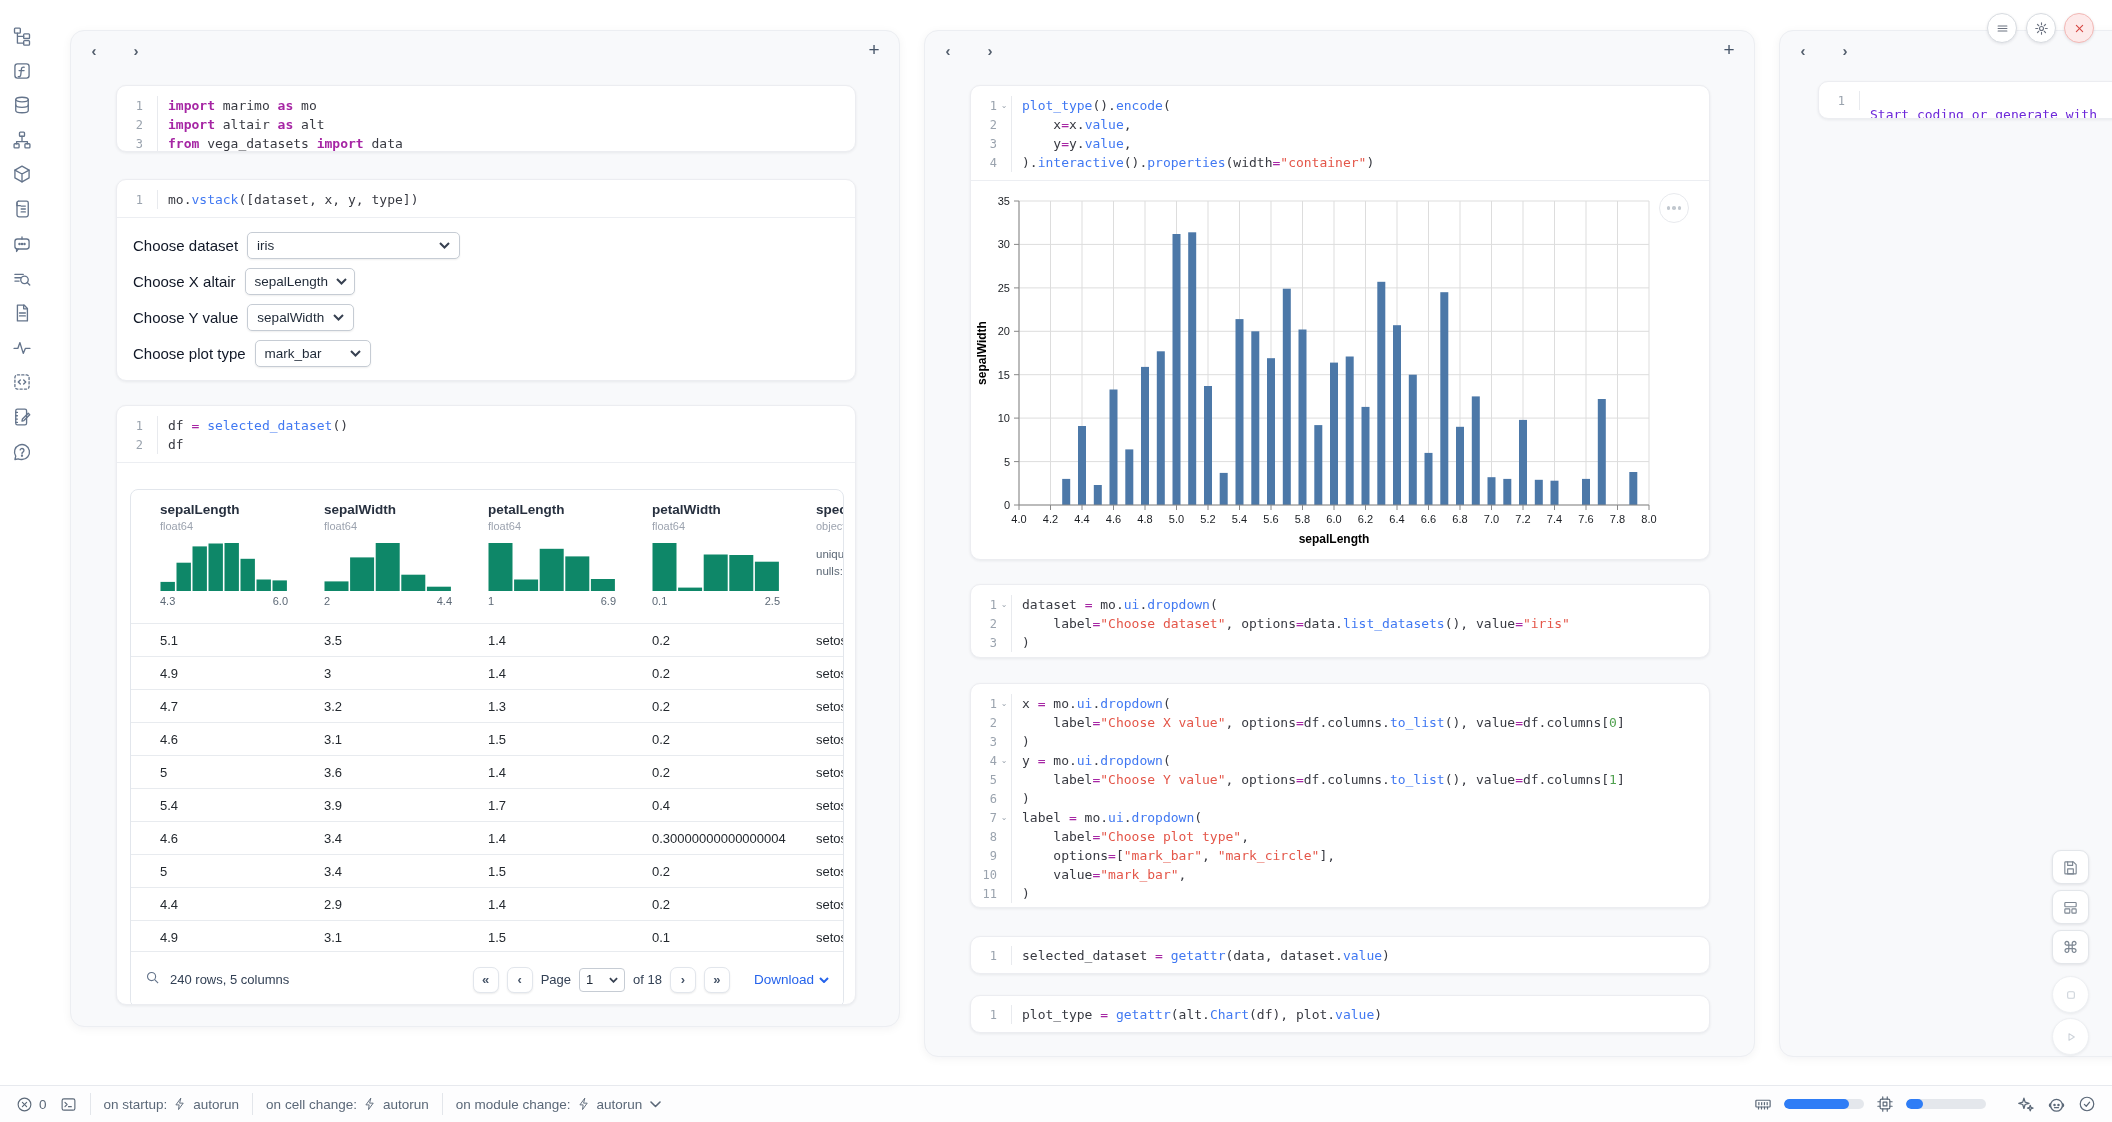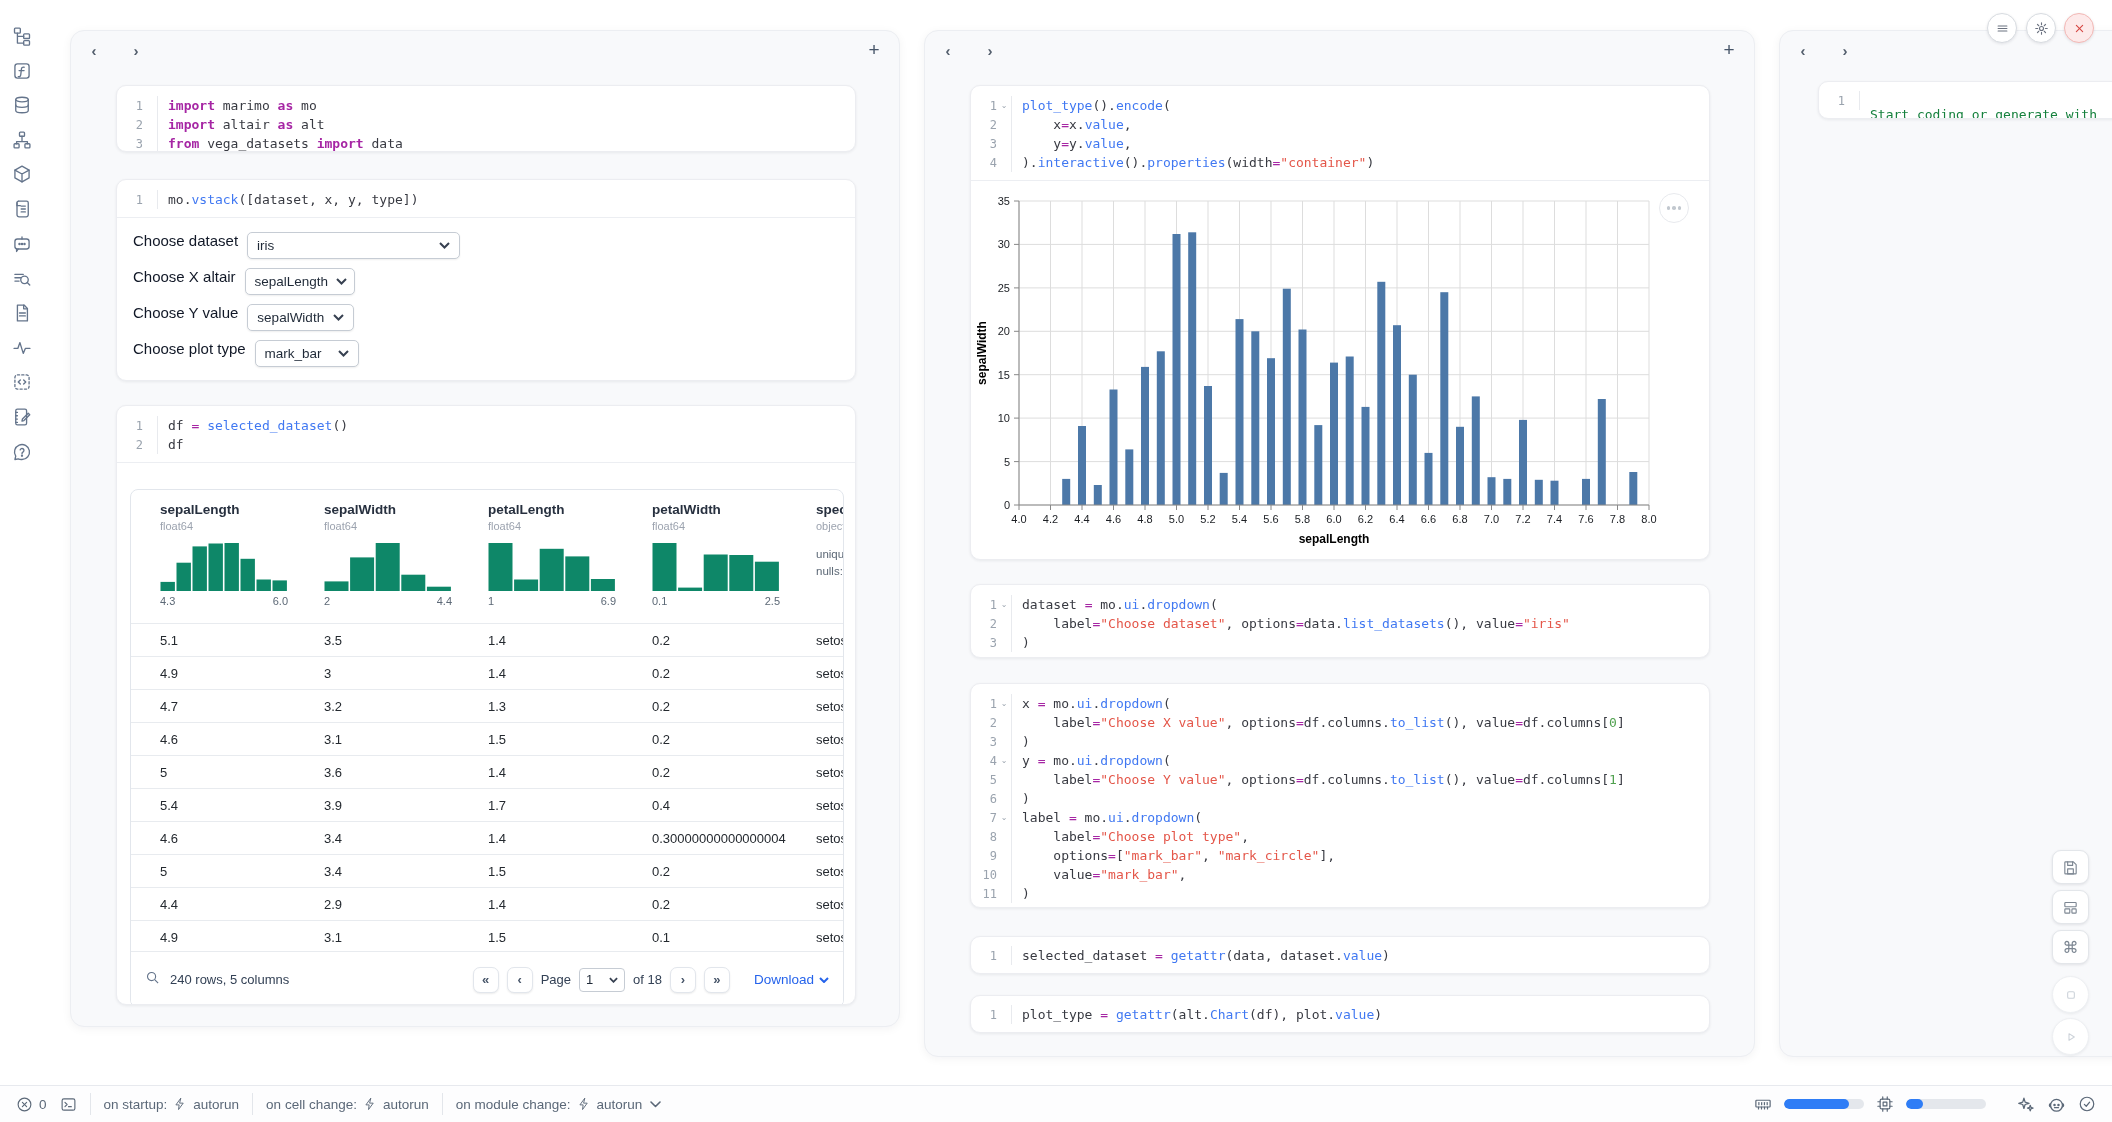--- a/index.html
+++ b/index.html
@@ -27,21 +27,21 @@
   .lc { font:13px "DejaVu Sans Mono", monospace; white-space:pre; color:#383a42; }
   .tk-kw { color:#a626a4; font-weight:bold; }
   .tk-fn { color:#4078f2; }
   .tk-str { color:#e45649; }
   .tk-op { color:#a626a4; }
   .tk-num { color:#50a14f; }
   .tk-pl { color:#383a42; }
   .divider { height:1px; background:#eceef2; }
   
   .out { position:relative; }
-  .ctl-row { display:flex; align-items:flex-start; gap:9px; padding-left:16px; margin-top:9px; height:27px; }
+  .ctl-row { display:flex; align-items:center; gap:9px; padding-left:16px; margin-top:9px; height:27px; }
   .ctl-row:first-child { margin-top:14px; }
   .ctl-label { font-size:15px; color:#111827; }
   .select { height:27px; background:#fff; border:1px solid #c6ccd4; border-radius:5px; box-shadow:0 1px 2px rgba(0,0,0,.07); display:flex; align-items:center; justify-content:space-between; padding:0 9px; font-size:13.5px; color:#1f2937; cursor:pointer; }
   .select svg { width:11px; height:7px; stroke:#374151; stroke-width:2; fill:none; flex:none; margin-left:8px; }
   
   .tblwrap { position:absolute; left:13px; top:26px; width:714px; height:519px; border:1px solid #e2e6ec; border-radius:8px; background:#fff; overflow:hidden; }
   .thead { display:grid; grid-template-columns:repeat(5,164px); padding:12px 0 10px 13px; height:133px; }
   .thcol { padding-left:16px; overflow:visible; white-space:nowrap; }
   .thname { font-size:13.5px; font-weight:bold; color:#27303f; }
   .thdtype { font-size:11px; color:#9ca3af; margin-top:3px; }
@@ -57,21 +57,21 @@
   .pager .plabel { font-size:13px; color:#334155; }
   .pselect { height:24px; min-width:46px; border:1px solid #c6ccd4; border-radius:4px; background:#fff; display:flex; align-items:center; justify-content:space-between; padding:0 6px; font-size:13px; color:#1f2937; cursor:pointer; }
   .pselect svg { width:9px; height:6px; stroke:#374151; stroke-width:2; fill:none; }
   .dl { display:flex; align-items:center; gap:5px; margin-left:14px; color:#2563eb; font-size:13.5px; cursor:pointer; }
   .dl svg { width:10px; height:6px; stroke:#2563eb; stroke-width:2; fill:none; }
   .search-ic svg { width:15px; height:15px; stroke:#64748b; stroke-width:1.8; fill:none; }
   
   .chart-menu { position:absolute; width:30px; height:30px; border:1px solid #e8eaee; border-radius:50%; background:#fff; display:flex; align-items:center; justify-content:center; gap:2px; cursor:pointer; }
   .chart-menu i { width:3.5px; height:3.5px; border-radius:50%; background:#c2c8cf; }
   
-  .ph-text { font:13px "DejaVu Sans Mono", monospace; color:#15803d; white-space:pre;margin-top:27px; }
+  .ph-text { font:13px "DejaVu Sans Mono", monospace; color:#6d28d9; white-space:pre;margin-top:27px; }
   .ph-text .gen { text-decoration:underline; }
   
   .float-circle { position:absolute; width:30px; height:30px; border-radius:50%; background:#fff; border:1px solid #d8dce1; box-shadow:0 1px 3px rgba(15,23,42,.1); display:flex; align-items:center; justify-content:center; cursor:pointer; color:#6b7280; }
   .float-circle svg { width:15px; height:15px; stroke:#6b7280; stroke-width:1.8; fill:none; stroke-linecap:round; }
   .float-circle.close { background:#fdeaea; border-color:#f3b8b5; color:#d64541; }
   .fab { position:absolute; left:2052px; width:37px; height:34px; background:#fff; border:1px solid #e3e6ea; border-radius:9px; box-shadow:0 1px 3px rgba(15,23,42,.1); display:flex; align-items:center; justify-content:center; cursor:pointer; color:#7c8692; font-size:16px; }
   .fab svg { width:17px; height:17px; stroke:#7c8692; stroke-width:1.6; fill:none; stroke-linecap:round; stroke-linejoin:round; }
   .fab-round { position:absolute; left:2052px; width:37px; height:37px; background:#fff; border:1px solid #eef0f3; border-radius:50%; box-shadow:0 1px 3px rgba(15,23,42,.07); display:flex; align-items:center; justify-content:center; cursor:pointer; }
   .fab-round svg { width:16px; height:16px; stroke:#ccd2d9; stroke-width:1.6; fill:none; stroke-linejoin:round; }
   
@@ -245,21 +245,21 @@
             <span class="ctl-label">Choose Y value</span>
             <div class="select" style="width: 107px;">
               <span>sepalWidth</span>
               <svg viewBox="0 0 11 7">
                 <polyline points="1,1 5.5,5.5 10,1"></polyline>
               </svg>
             </div>
           </div>
           <div class="ctl-row">
             <span class="ctl-label">Choose plot type</span>
-            <div class="select" style="width: 104px;">
+            <div class="select" style="width: 116px;">
               <span>mark_bar</span>
               <svg viewBox="0 0 11 7">
                 <polyline points="1,1 5.5,5.5 10,1"></polyline>
               </svg>
             </div>
           </div>
         </div>
     </div>
 
     <div class="cell" style="left:45px; top:374px; width:740px; height:600px;">

